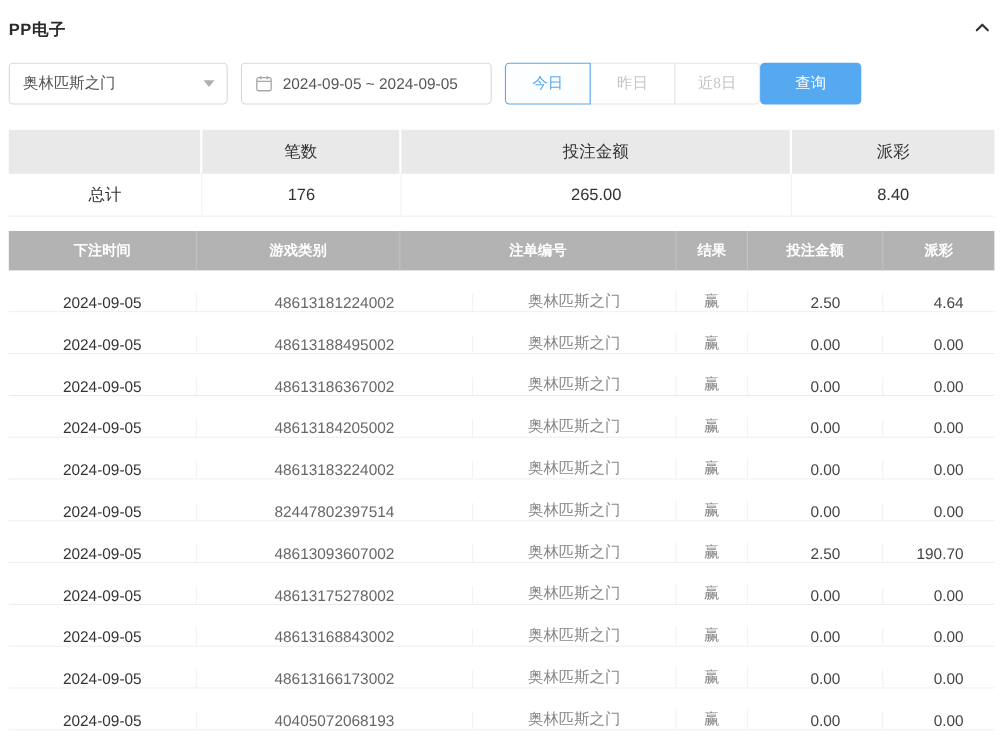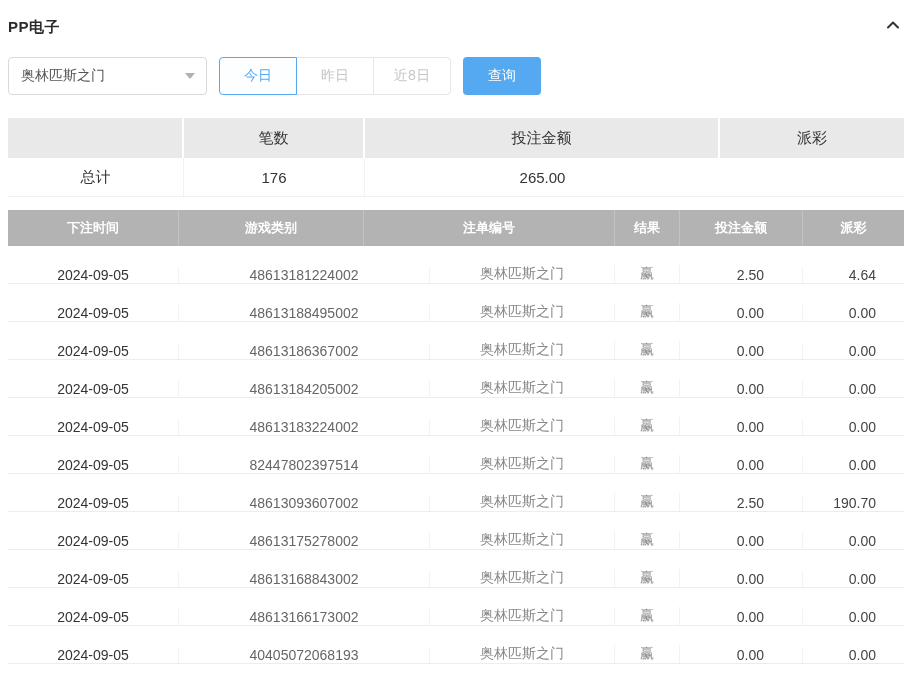--- a/index.html
+++ b/index.html
@@ -27,27 +27,27 @@
   .caret { width: 0; height: 0; border-left: 5px solid transparent; border-right: 5px solid transparent; border-top: 6px solid #b0b0b0; }
   .date-box {
     margin-left: 12px; width: 228px; height: 38px; border: 1px solid #d9d9d9; border-radius: 4px;
     display: flex; align-items: center; gap: 9px; padding: 0 12px; color: #555; font-size: 14px;
     cursor: pointer; background: #fff;
   }
   .btn-group { margin-left: 12px; display: flex; }
   .qb {
     width: 78px; height: 38px; border: 1px solid #e6e6e6; background: #fff;
     color: #c6c6c6; font-size: 14px; margin-left: -1px; cursor: pointer;
-    font-family: Liberation Mono, monospace; padding: 0;
+    font-family: Liberation Serif, serif; padding: 0;
   }
   .qb:first-child { margin-left: 0; border-radius: 4px 0 0 4px; }
   .qb:last-child { border-radius: 0 4px 4px 0; }
   .qb.active { border-color: #54a9f1; color: #54a9f1; position: relative; z-index: 1; background: #fdfeff; }
   .query-btn {
-    margin-left: 12px; width: 78px; height: 38px; background: #54a9f1; color: #fff;
+    width: 92px; height: 38px; background: #54a9f1; color: #fff;
     border: none; border-radius: 4px; font-size: 14px; cursor: pointer; font-family: Liberation Serif, serif;
   }
 
   
   .summary { margin-top: 23px; font-size: 15px; }
   .summary-header { display: flex; height: 40px; text-align: center; }
   .summary-header .cell {
     background: #e9e9e9; display: flex; align-items: center; justify-content: center;
     color: #333; border-right: 2px solid #fff;
   }
@@ -97,20 +97,31 @@
       </span>
     </div>
   </div>
 
   <div class="controls">
     <div class="select-box">
       <span>奥林匹斯之门</span>
       <span class="caret"></span>
     </div>
 
+    <div class="date-box">
+      <span style="display:flex;">
+        <svg width="16" height="16" viewBox="0 0 16 16">
+          <rect x="1.5" y="2.5" width="13" height="12" rx="1.5" fill="none" stroke="#a8a8a8" stroke-width="1.2"></rect>
+          <line x1="1.5" y1="6" x2="14.5" y2="6" stroke="#a8a8a8" stroke-width="1.2"></line>
+          <line x1="5" y1="1" x2="5" y2="4" stroke="#a8a8a8" stroke-width="1.2"></line>
+          <line x1="11" y1="1" x2="11" y2="4" stroke="#a8a8a8" stroke-width="1.2"></line>
+        </svg>
+      </span>
+      <span>2024-09-05 ~ 2024-09-05</span>
+    </div>
 
     <div class="btn-group">
       <button class="qb active">今日</button>
       <button class="qb">昨日</button>
       <button class="qb">近8日</button>
     </div>
 
     <button class="query-btn">查询</button>
   </div>
 
@@ -118,20 +129,21 @@
     <div class="summary-header">
       <div class="cell s1"></div>
       <div class="cell s2">笔数</div>
       <div class="cell s3">投注金额</div>
       <div class="cell s4">派彩</div>
     </div>
     <div class="summary-row">
       <div class="cell s1">总计</div>
       <div class="cell s2">176</div>
       <div class="cell s3">265.00</div>
+      <div class="cell s4">8.40</div>
     </div>
   </div>
 
   <div class="bet-table">
     <div class="t-header">
       <div class="cell c1">下注时间</div>
       <div class="cell c3">游戏类别</div>
       <div class="cell c2">注单编号</div>
       <div class="cell c4">结果</div>
       <div class="cell c5">投注金额</div>

